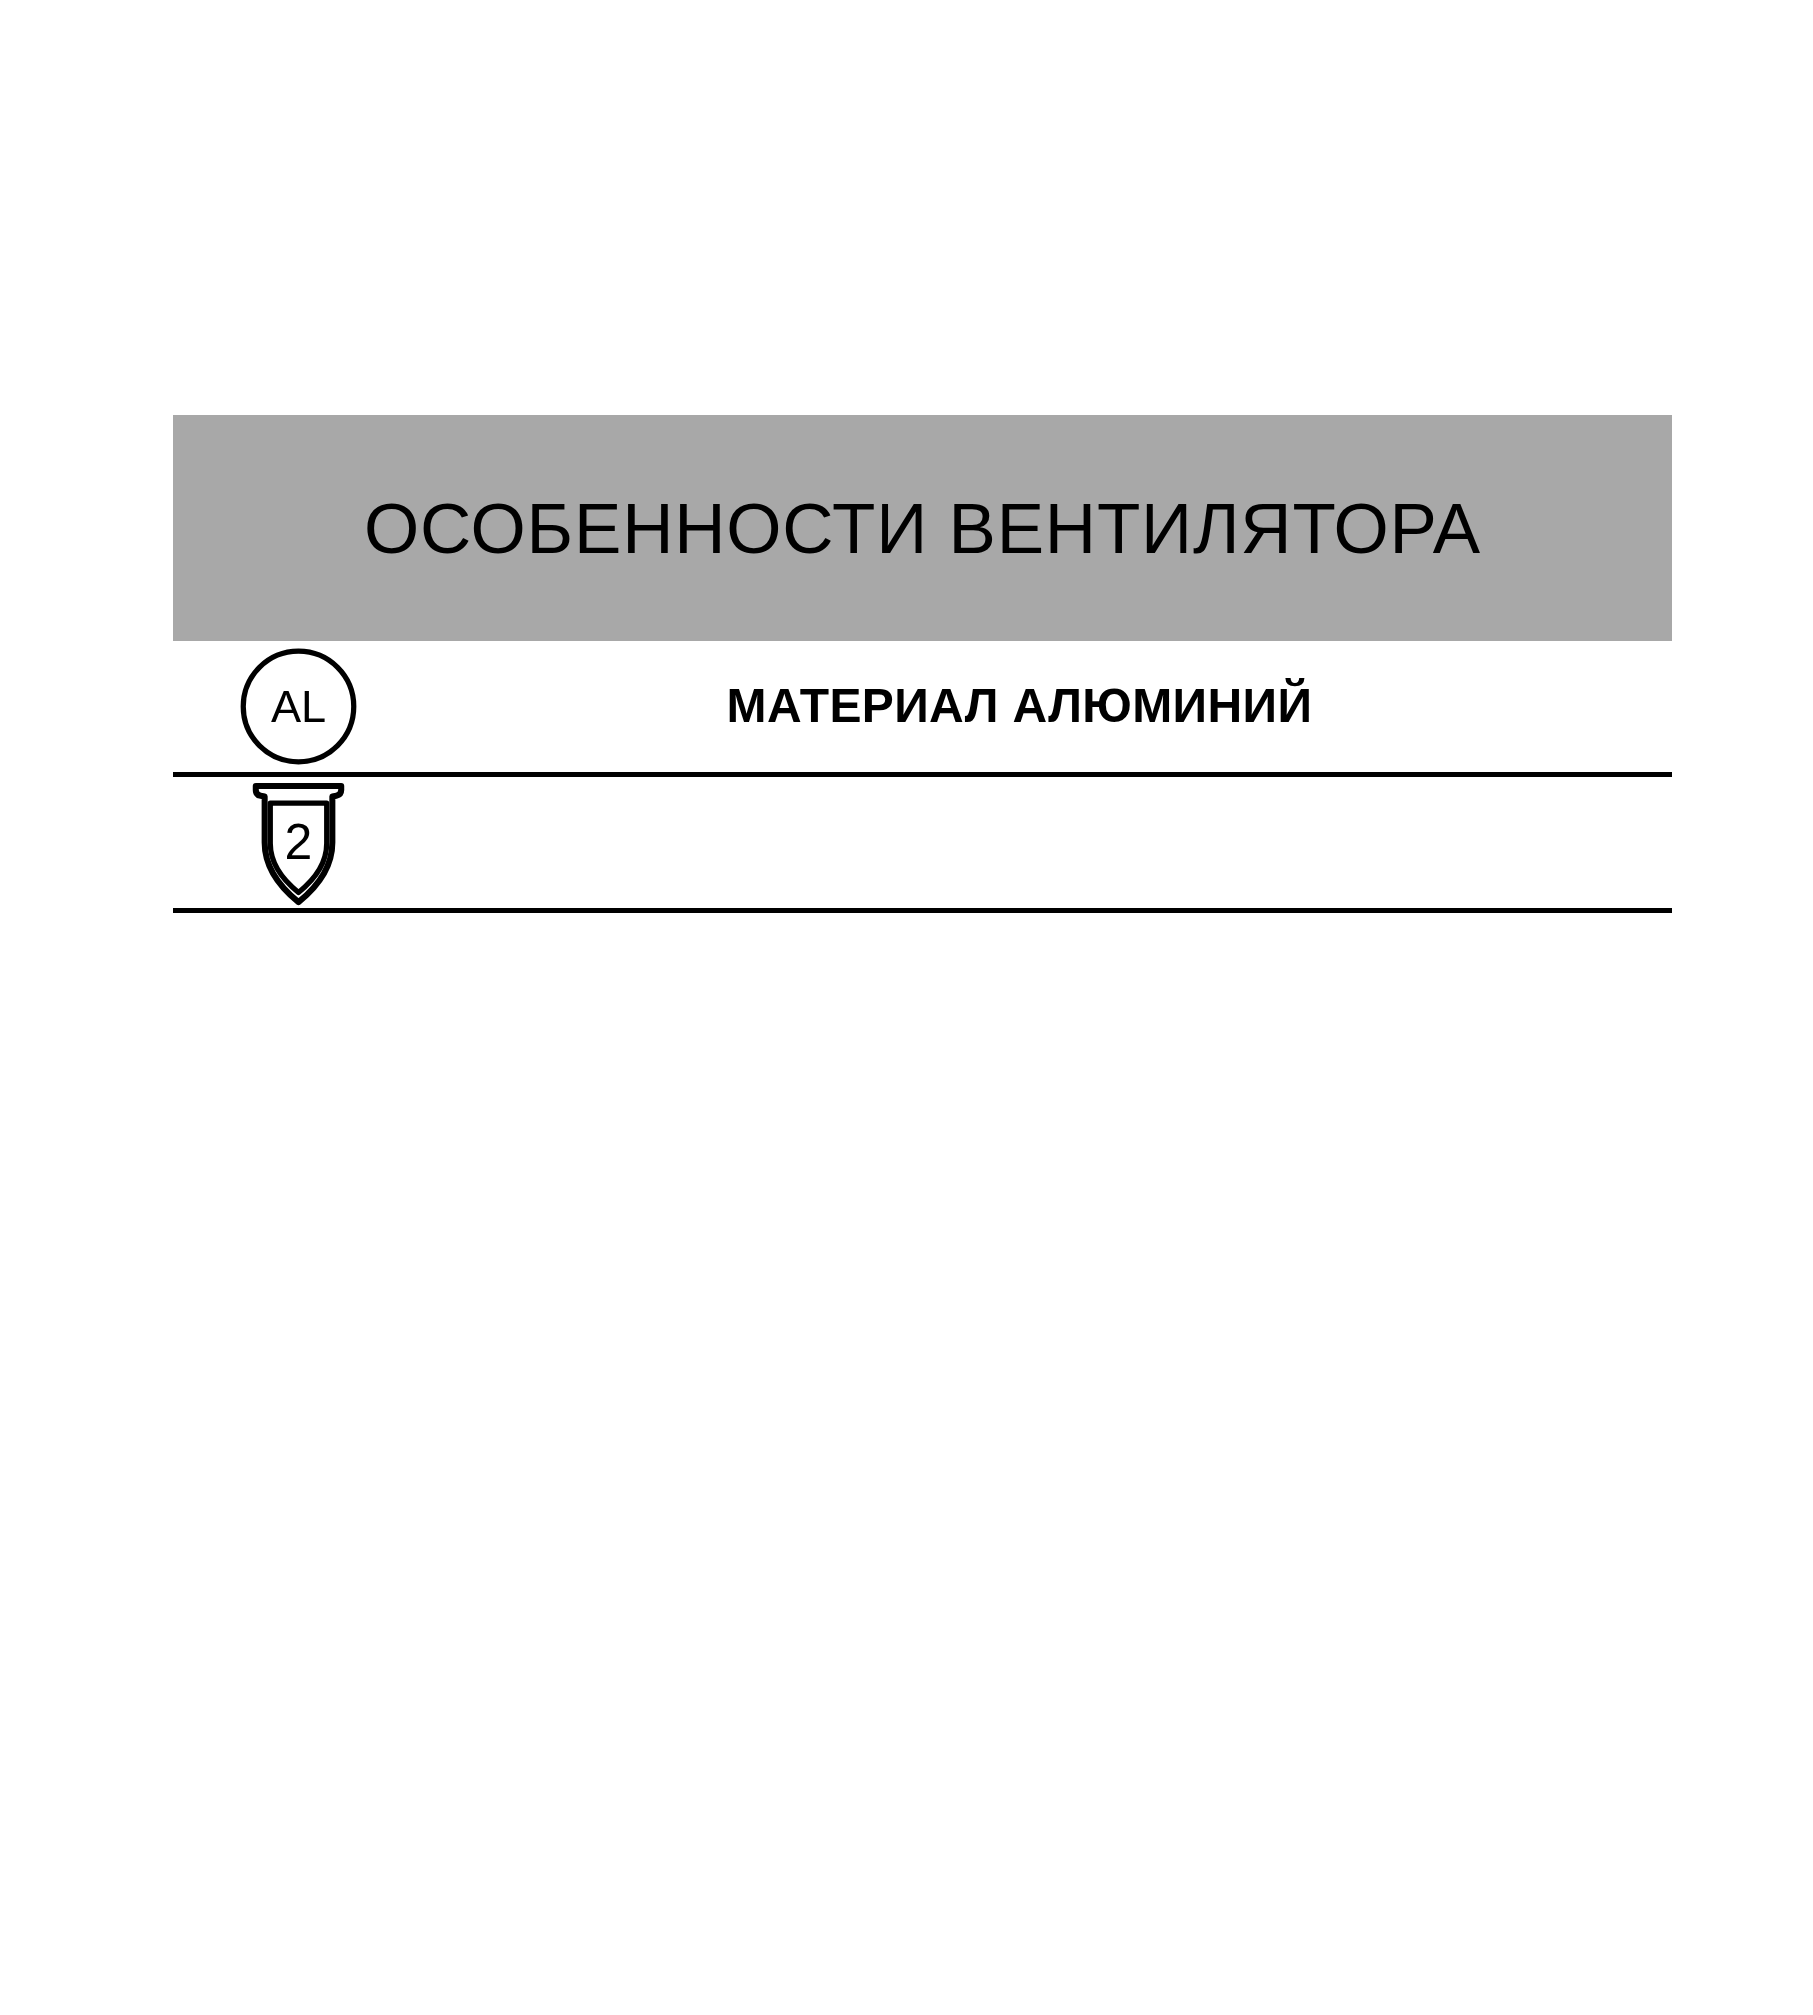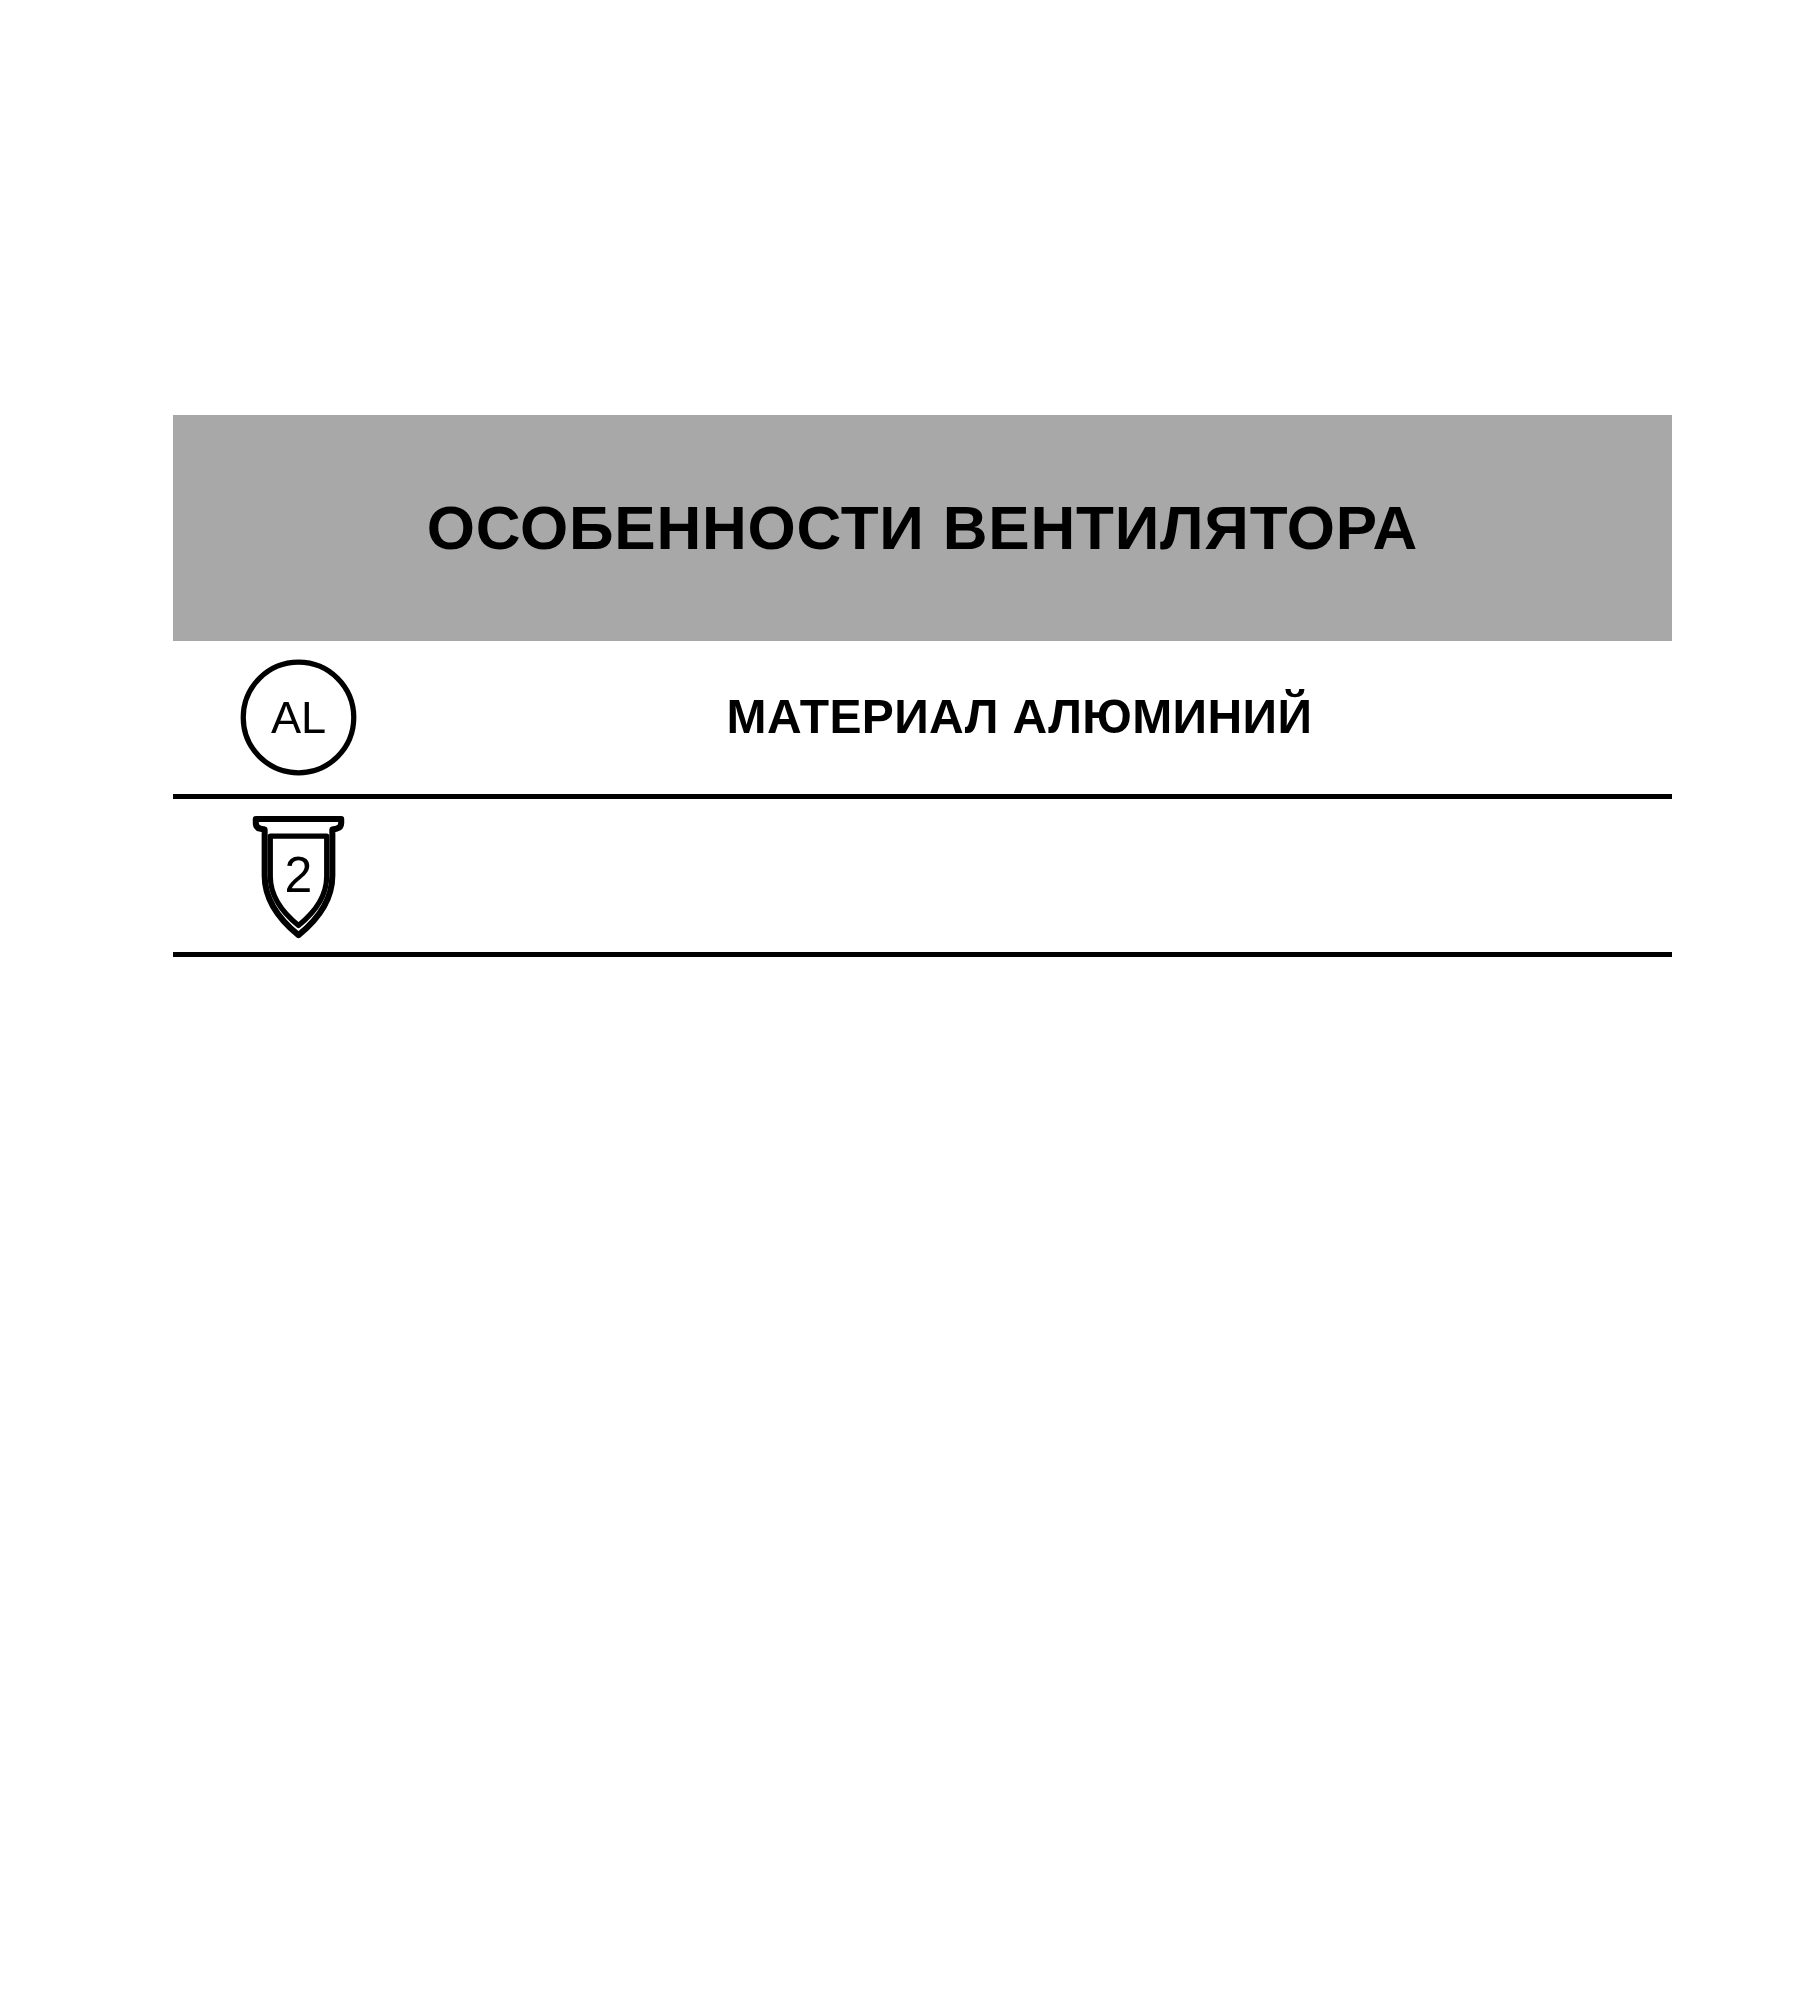--- a/index.html
+++ b/index.html
@@ -37,33 +37,33 @@
   .title-bar {
     background: #a8a8a8;
     height: 226px;
     display: flex;
     align-items: center;
     justify-content: center;
     box-sizing: border-box;
     padding: 0 16px;
   }
   .title-text {
-    font-size: 62px;
-    font-weight: bold;
+    font-size: 71px;
+    font-weight: normal;
     letter-spacing: 0.8px;
     color: #000000;
     line-height: 1;
     white-space: nowrap;
     text-align: center;
   }
 
   
   .feature-row {
     position: relative;
-    height: 158px;
+    height: 136px;
     display: flex;
     align-items: center;
     border-bottom: 5.6px solid #000000;
     box-sizing: border-box;
   }
 
   .feature-icon {
     width: 250px;
     height: 100%;
     display: flex;

